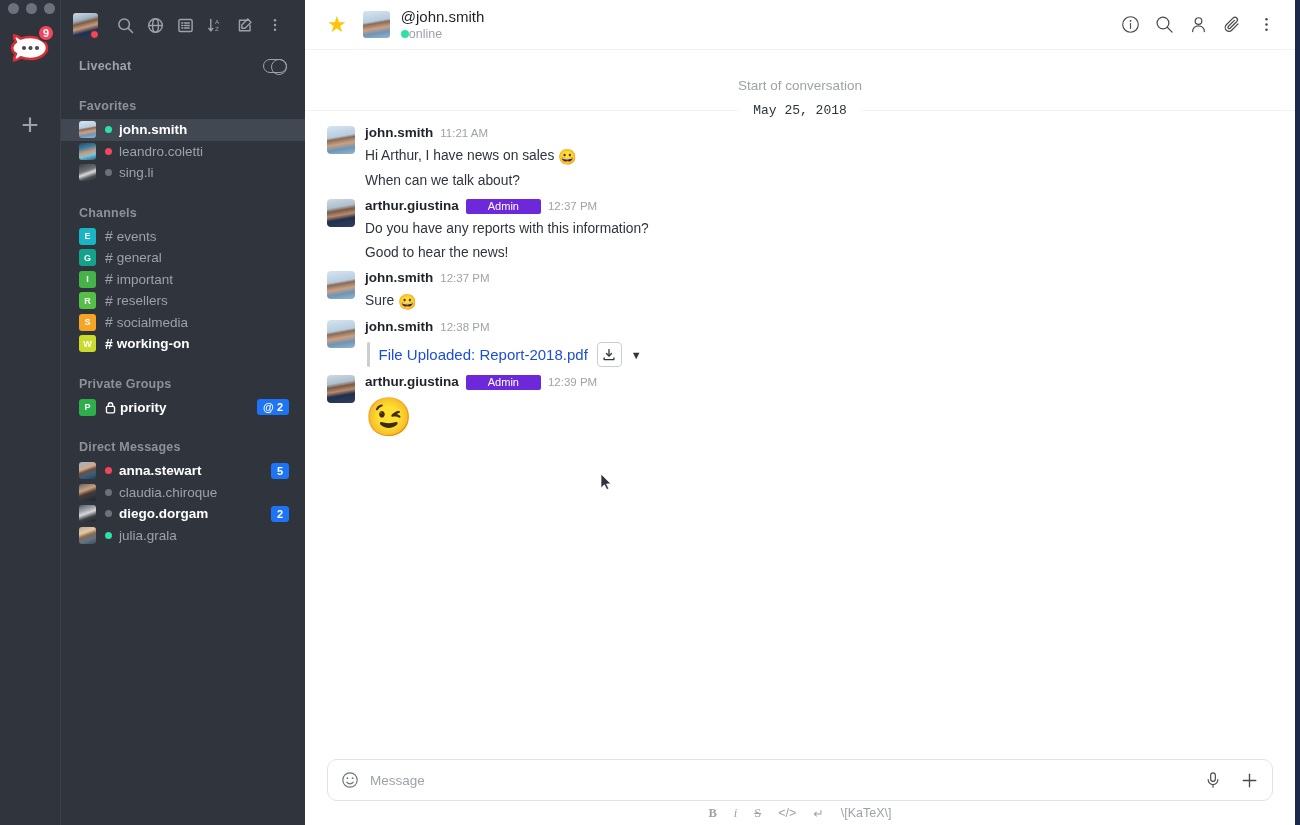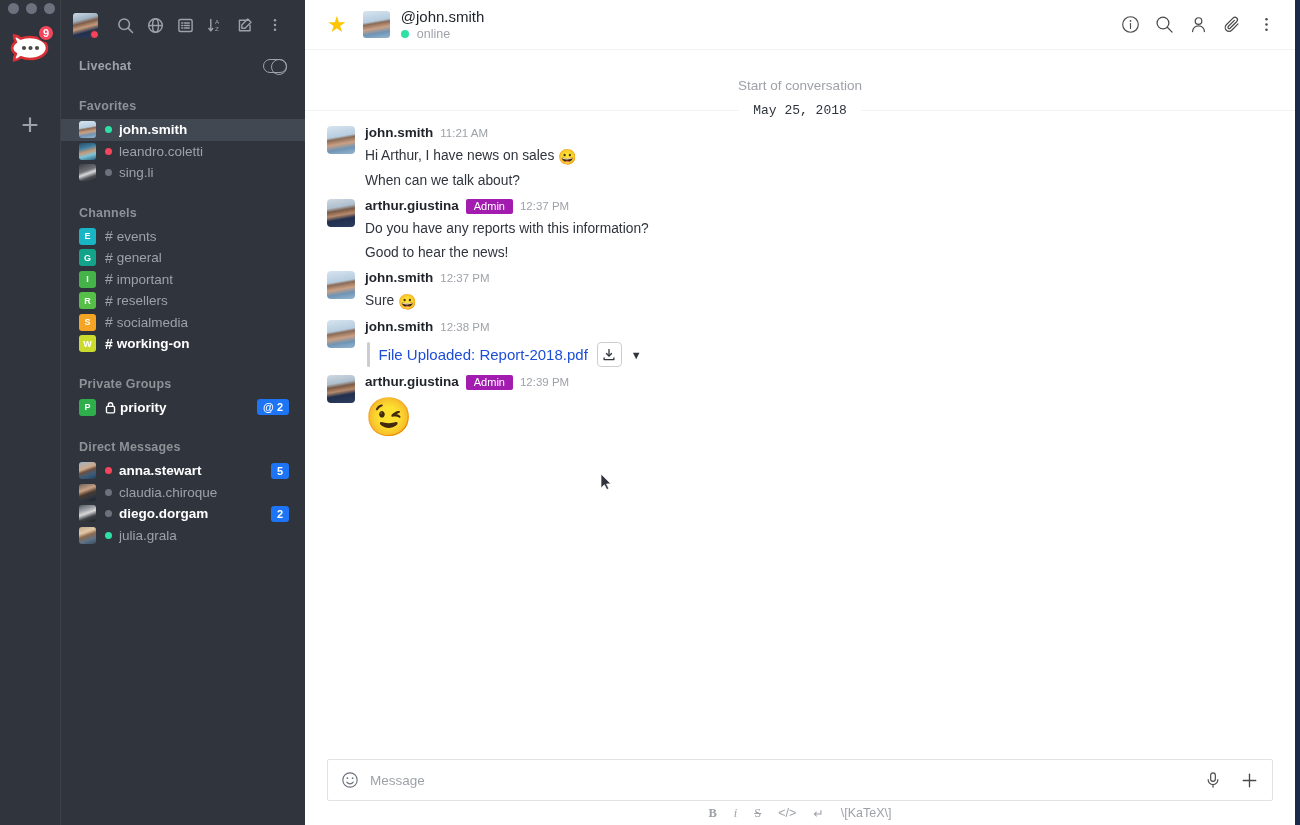--- a/index.html
+++ b/index.html
@@ -116,21 +116,21 @@
     position: relative;
   }
   .chat-header {
     height: 50px; flex: 0 0 50px; display: flex; align-items: center;
     padding: 0 18px 0 22px; border-bottom: 1px solid #f2f3f5; background: #fff;
   }
   .star { color: #ffc502; font-size: 22px; line-height: 1; margin-right: 16px; cursor: pointer; }
   .hdr-avatar { width: 27px; height: 27px; border-radius: 3px; overflow: hidden; margin-right: 11px; flex: 0 0 27px; }
   .hdr-texts { display: flex; flex-direction: column; justify-content: space-between; }
   .hdr-name { font-size: 15px; color: #1f2329; line-height: 16px; }
-  .hdr-sub { display: flex; align-items: center; gap: 8px; margin-top: 2px; }
+  .hdr-sub { display: flex; align-items: center; gap: 0; margin-top: 2px; }
   .hdr-sub .sd { width: 8px; height: 8px; border-radius: 50%; background: #2de0a5; }
   .hdr-sub span { font-size: 12.5px; color: #9ea2a8; }
   .hdr-actions { margin-left: auto; display: flex; align-items: center; gap: 12px; }
   .hdr-actions .tb-icon { color: #4a4a4a; width: 22px; height: 22px; }
 
   .messages { flex: 1 1 auto; overflow: hidden; position: relative; background: #fff; padding-bottom: 6px; }
   .start-conv { text-align: center; color: #9ea2a8; font-size: 13.5px; padding-top: 28px; }
   .divider {
     display: flex; align-items: center; margin: 10px 0 0 0; padding: 0 0px;
     position: relative;
@@ -138,41 +138,41 @@
   }
   .divider:before, .divider:after { content: ''; height: 1px; background: #f2f3f5; flex: 1 1 auto; }
   .divider span { font-size: 13px; color: #2f343d; padding: 0 14px; }
 
   .msg { display: flex; padding: 6px 20px 0 22px; position: relative; }
   .msg-avatar { width: 28px; height: 28px; border-radius: 4px; overflow: hidden; flex: 0 0 28px; margin-right: 10px; margin-top: 2px; }
   .msg-body { flex: 1 1 auto; min-width: 0; }
   .msg-head { display: flex; align-items: center; gap: 7px; line-height: 18px; }
   .msg-user { font-size: 13.5px; font-weight: bold; color: #1f2329; }
   .role-tag {
-    font-size: 11px; color: #ffffff; background: #a21caf; border-radius: 2px;
-    padding: 1px 8px; line-height: 13px;
+    font-size: 11px; color: #ffffff; background: #6d28d9; border-radius: 2px;
+    padding: 1px 22px; line-height: 13px;
   }
   .msg-time { font-size: 11.5px; color: #9ea2a8; }
   .msg-text { font-size: 13.8px; color: #2f343d; line-height: 21px; padding-top: 3px; }
   .emoji-inline { font-size: 15px; vertical-align: -2px; }
   .emoji-big { font-size: 38px; line-height: 44px; display: block; padding-top: 4px; }
 
   .attachment { display: flex; align-items: center; gap: 9px; padding-top: 6px; padding-left: 2px; }
   .att-bar { width: 2.5px; align-self: stretch; background: #cbced1; border-radius: 2px; min-height: 22px; }
   .att-link { color: #1d4ed8; font-size: 15px; cursor: pointer; }
   .att-dl {
     width: 25px; height: 25px; border: 1px solid #cbced1; border-radius: 4px;
     display: flex; align-items: center; justify-content: center; cursor: pointer; background:#fff;
   }
   .att-caret { color: #2f343d; font-size: 11px; cursor: pointer; }
 
   
   .composer-wrap { flex: 0 0 auto; padding: 0 22px 0 22px; background: #fff; }
   .composer {
-    border: 1px solid #e0e3e6; border-radius: 2px; height: 42px;
+    border: 1px solid #e0e3e6; border-radius: 10px; height: 42px;
     display: flex; align-items: center; padding: 8px 13px; background: #fff;
   }
   .composer .emoji-btn { color: #6c727d; display: flex; align-items: center; cursor: pointer; }
   .composer-input {
     flex: 1 1 auto; border: none; outline: none; font-size: 13.5px; color: #2f343d;
     margin-left: 11px; background: transparent; font-family: "Liberation Sans", sans-serif;
   }
   .composer-input::placeholder { color: #9ea2a8; }
   .composer-actions { display: flex; align-items: center; gap: 16px; color: #4a4a4a; }
   .format-bar {

